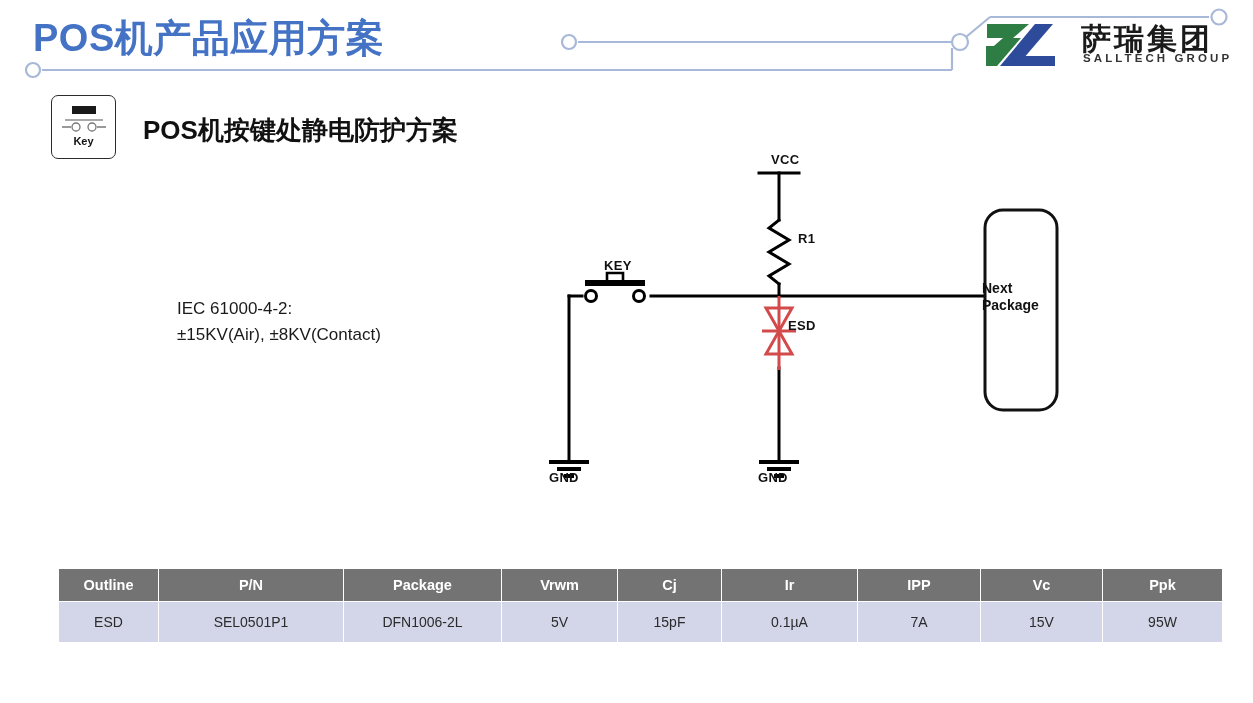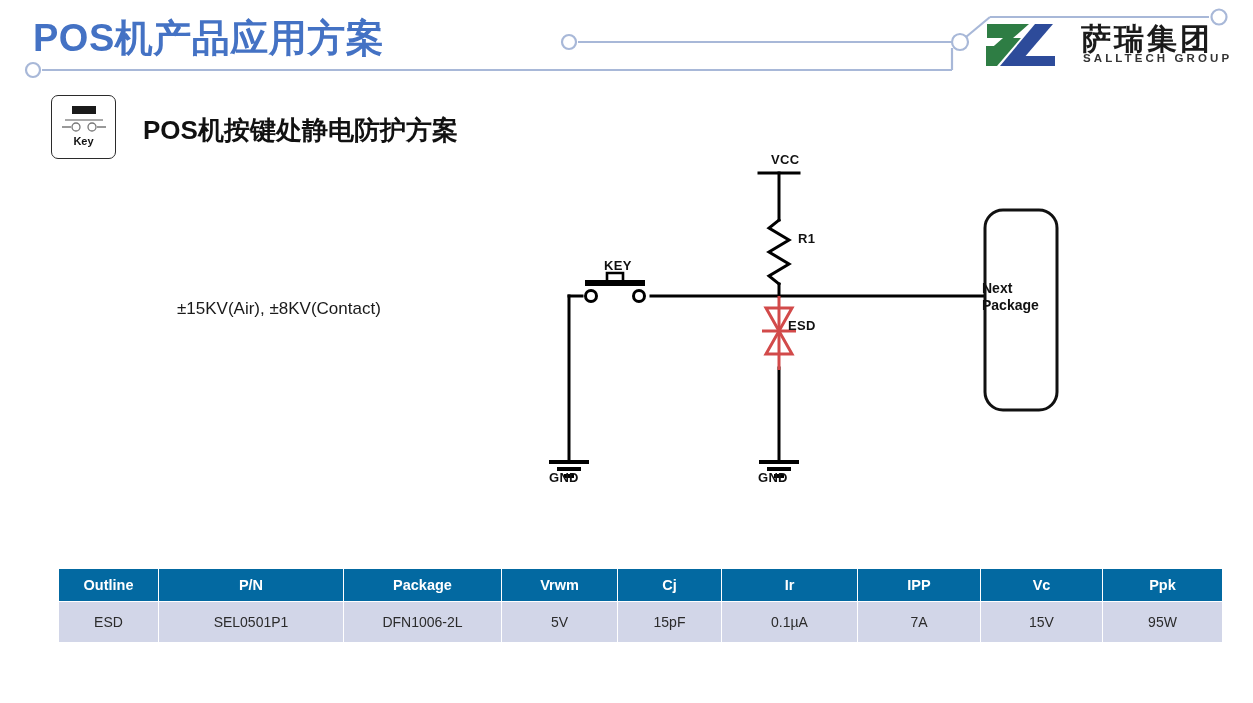--- a/index.html
+++ b/index.html
@@ -79,21 +79,21 @@
     font-size:14px;font-weight:bold;color:#111;line-height:17px;
   }
 
   
   #spec-table{
     left:58px;top:568px;width:1137px;
     border-collapse:collapse;
     table-layout:fixed;
   }
   #spec-table th{
-    background:#0369a1;color:#ffffff;
+    background:#737373;color:#ffffff;
     font-size:14.5px;font-weight:bold;
     height:32px;text-align:center;vertical-align:middle;
     border:1.5px solid #ffffff;
     padding:0;
   }
   #spec-table td{
     background:#D2D6E8;color:#2b2b2b;
     font-size:14px;font-weight:normal;
     height:40px;text-align:center;vertical-align:middle;
     border:1.5px solid #ffffff;
@@ -147,20 +147,21 @@
     <circle cx="24" cy="27" r="4" fill="#ffffff" stroke="#777" stroke-width="1.3"></circle>
     <circle cx="40" cy="27" r="4" fill="#ffffff" stroke="#777" stroke-width="1.3"></circle>
     <line x1="45" y1="27" x2="54" y2="27" stroke="#555" stroke-width="1.2"></line>
   </svg>
   <div id="key-icon-label">Key</div>
 </div>
 
 <div class="abs" id="section-subtitle"><span class="lat">POS</span><span>机按键处静电防护方案</span></div>
 
 <div class="abs" id="iec-note">
+  <div>IEC 61000-4-2:</div>
   <div>±15KV(Air), ±8KV(Contact)</div>
 </div>
 
 <div class="abs" id="circuit-diagram">
   <svg width="580" height="370" viewBox="0 0 580 370" xmlns="http://www.w3.org/2000/svg">
     <g stroke="#000000" stroke-width="3" fill="none" stroke-linecap="square">
 
       <line x1="239" y1="33" x2="279" y2="33"></line>
 
       <line x1="259" y1="33" x2="259" y2="80"></line>

